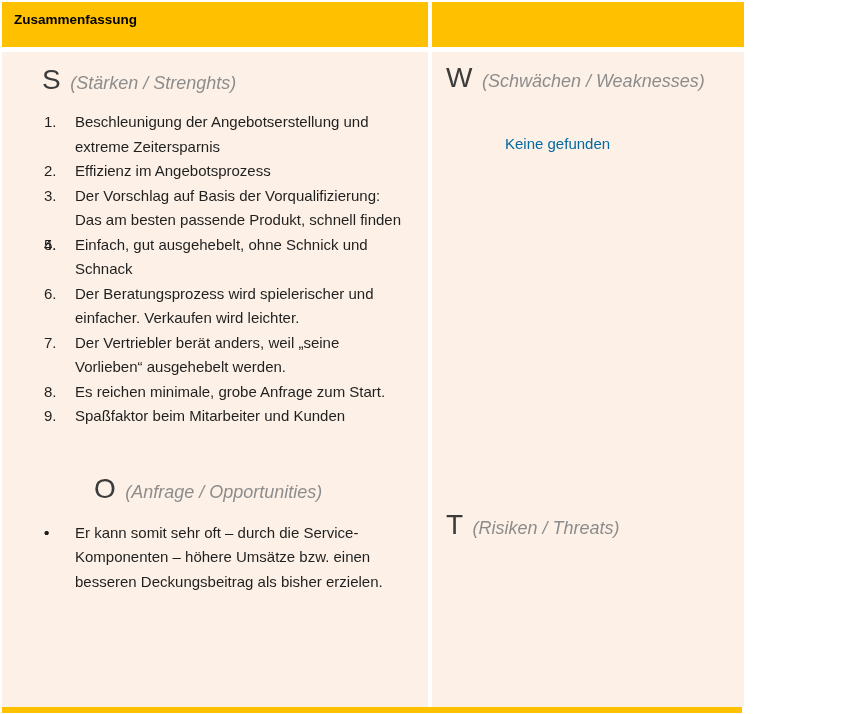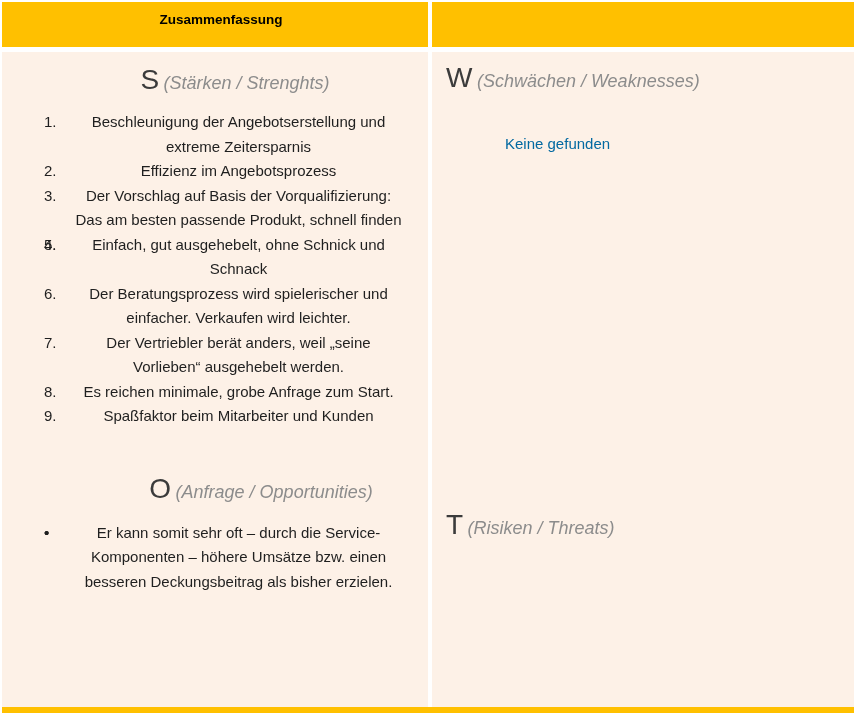--- a/index.html
+++ b/index.html
@@ -1,36 +1,36 @@
 <!DOCTYPE html>
 <html style="--accent: #FFC000; --cellbg: #FDF1E7;"><head>
 <meta charset="utf-8">
 <style>
   html, body { margin:0; padding:0; background:#ffffff; }
   .slide {
-    position:relative; width:856px; height:714px; background:#ffffff;
-    font-family:"Liberation Sans", sans-serif; overflow:hidden;text-align:center;
+    position:relative; width:744px; height:714px; background:#ffffff;
+    font-family:"Liberation Sans", sans-serif; overflow:hidden;
   }
   .grid {
     position:absolute; left:2px; top:2px; width:852px;
     display:grid; grid-template-columns:426px 422px; column-gap:4px;
     grid-template-rows:45px 655px; row-gap:5px;
   }
   .header-cell { background:var(--accent); }
   .header-cell .header-title {
     display:inline-block; margin:10px 0 0 12px;
     font-weight:bold; font-size:13.5px; color:#000000;
   }
   .body-cell { background:var(--cellbg); overflow:hidden; }
   .right-col { position:relative;padding-left:23px; }
 
   .quad-heading { white-space:nowrap; height:36px; line-height:36px; }
   .quad-heading .letter { font-size:28px; color:#3b3b3b; }
   .quad-heading .subtitle {
-    font-size:18px; font-style:italic; color:#8c8c8c; 
+    font-size:18px; font-style:italic; color:#8c8c8c; margin-left:5px;
   }
   .s-heading { margin:10px 0 0 40px; }
   .o-heading { margin:42px 0 0 92px; }
   .w-heading { position:absolute; left:14px; top:8px; }
   .t-heading { position:absolute; left:14px; top:455px; }
 
   .list { margin:12px 0 0 42px; width:358px; }
   .bulleted { margin-top:14px; }
   .li {
     position:relative; padding-left:31px;

